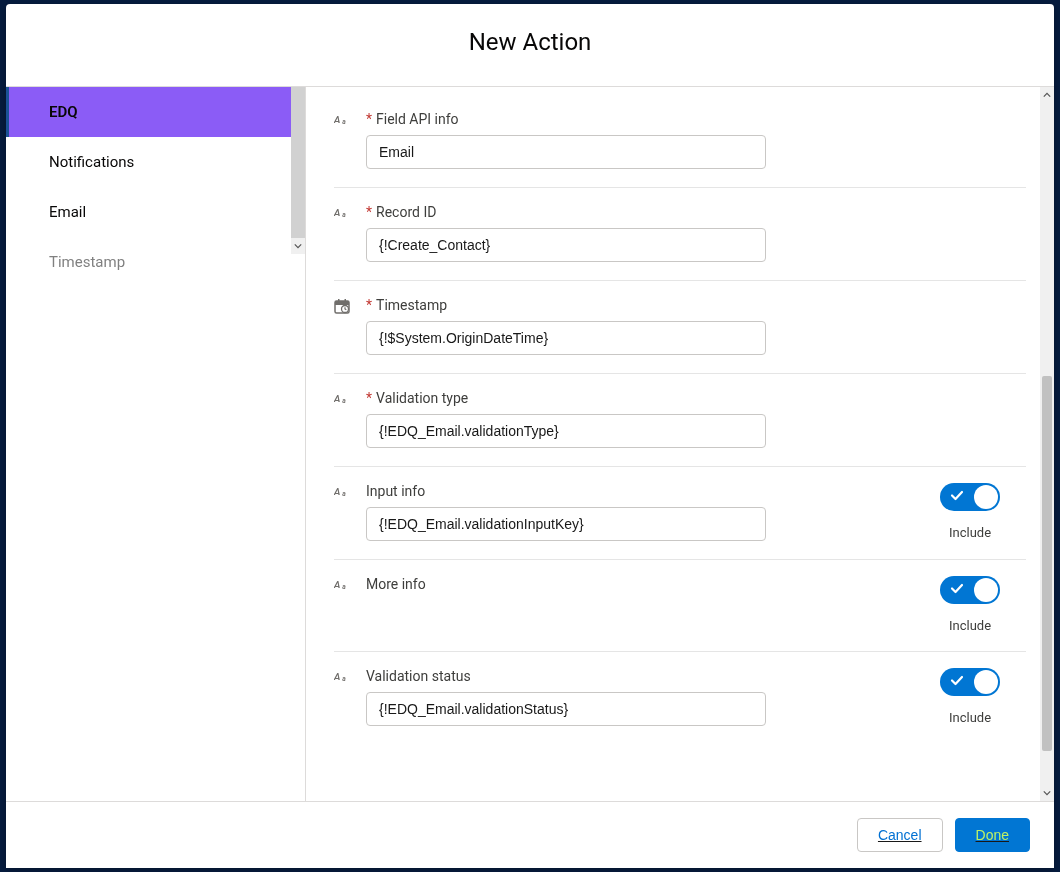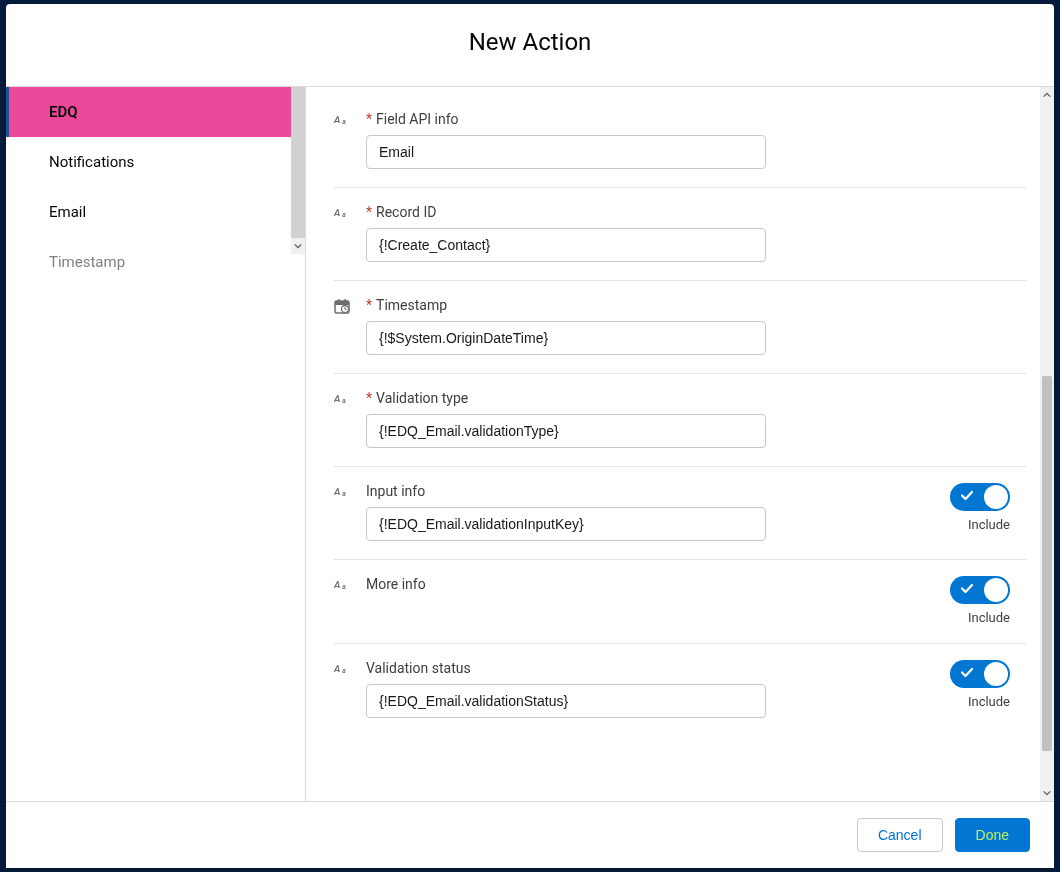--- a/index.html
+++ b/index.html
@@ -54,21 +54,21 @@
       position: relative;
     }
     .sidebar-item {
       padding: 16px 16px 16px 40px;
       font-size: 15px;
       color: #080707;
       cursor: pointer;
       border-left: 3px solid transparent;
     }
     .sidebar-item.active {
-      background: #ec4899;
+      background: #8b5cf6;
       border-left: 3px solid #1b5297;
       font-weight: 600;
     }
     .sidebar-item.cutoff {
       color: #6b6b6b;
       opacity: 0.85;
     }
     .sidebar-scrollbar {
       position: absolute;
       right: 0;
@@ -166,22 +166,22 @@
       border-radius: 4px;
       padding: 8px 12px;
       font-size: 14px;
       color: #181818;
       background: #fff;
     }
     .toggle-col {
       width: 80px;
       display: flex;
       flex-direction: column;
-      align-items: flex-end;
-      gap: 6px;
+      align-items: center;
+      gap: 14px;
       margin-left: auto;
       margin-right: 16px;
     }
     .toggle {
       width: 60px;
       height: 28px;
       background: #0176d3;
       border-radius: 14px;
       position: relative;
       cursor: pointer;
@@ -207,20 +207,21 @@
       color: #3e3e3c;
     }
     
     .modal-footer {
       border-top: 1px solid #dddbda;
       padding: 16px 24px;
       display: flex;
       justify-content: flex-end;
       gap: 12px;
       background: #fff;
+      text-decoration: underline;
     }
     .btn {
       padding: 8px 20px;
       border-radius: 4px;
       font-size: 14px;
       cursor: pointer;
       border: 1px solid transparent;
     }
     .btn-neutral {
       background: #fff;

